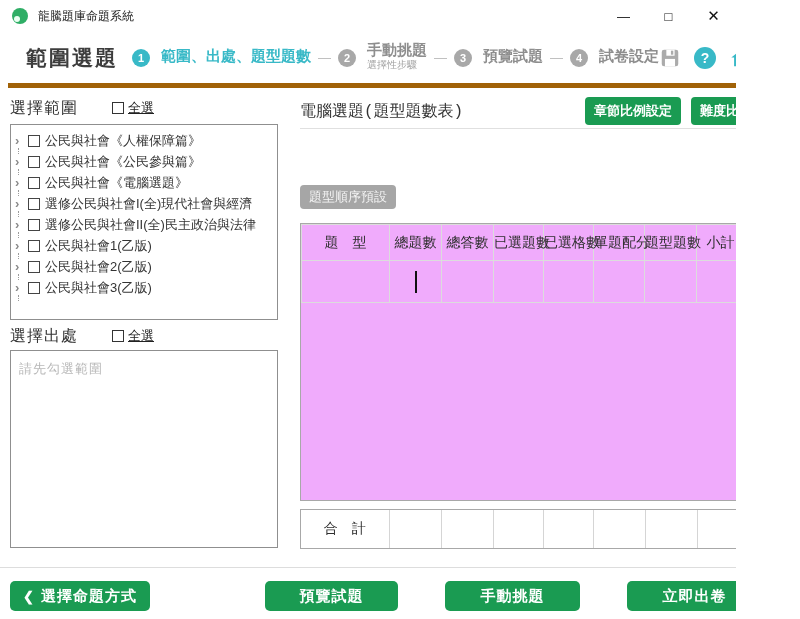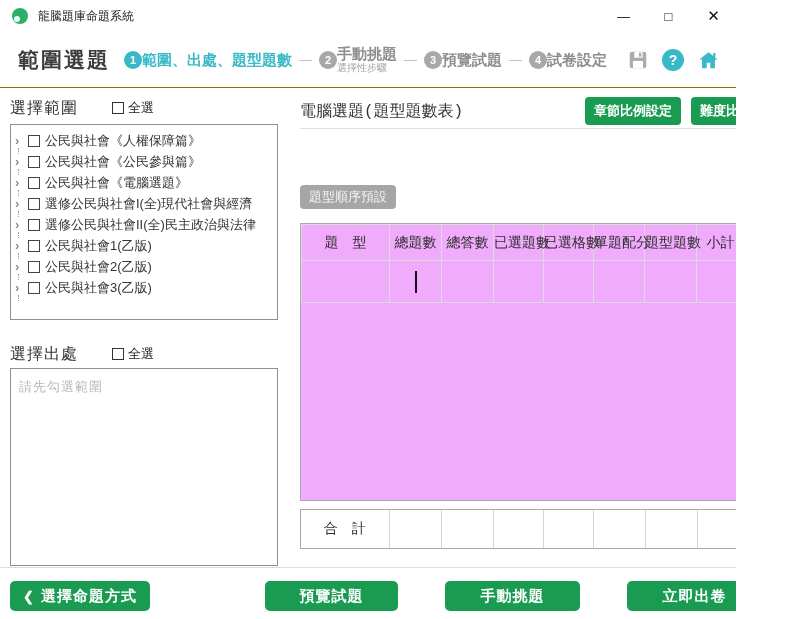--- a/index.html
+++ b/index.html
@@ -10,48 +10,48 @@
   
   .titlebar { position:absolute; top:0; left:0; width:100%; height:32px; display:flex; align-items:center; background:#fff; }
   .app-logo { width:16px; height:16px; border-radius:50%; background:#2fae66; margin-left:12px; position:relative; flex:none; }
   .app-logo::after { content:""; position:absolute; left:2px; bottom:2px; width:6px; height:6px; border-radius:50%; background:#eafff2; }
   .window-title { font-size:12px; color:#222; margin-left:10px; }
   .win-controls { margin-left:auto; display:flex; height:32px; }
   .win-btn { width:45px; height:32px; display:flex; align-items:center; justify-content:center; font-size:13px; color:#111; cursor:default; }
   .win-btn.close { font-size:15px; }
 
   
-  .header { position:absolute; top:32px; left:0; width:100%; height:56px; border-bottom:1px solid #a16207; display:flex; align-items:center; background:#fff; }
+  .header { position:absolute; top:32px; left:8px; width:100%; height:56px; border-bottom:5px solid #a16207; display:flex; align-items:center; background:#fff; }
   .page-title { font-size:21px; font-weight:bold; color:#3d3d3d; margin-left:18px; letter-spacing:2px; white-space:nowrap; }
   .steps { display:flex; align-items:center; margin-left:14px; }
   .step-item { display:flex; align-items:center; }
   .step-dash { color:#b8b8b8; margin:0 7px; font-size:13px; }
   .step-circle { width:18px; height:18px; border-radius:50%; background:#a8a8a8; color:#fff; font-size:11px; font-weight:bold; display:flex; align-items:center; justify-content:center; flex:none; }
-  .step-texts { margin-left:0; display:flex; flex-direction:column; line-height:1.15; }
+  .step-texts { margin-left:11px; display:flex; flex-direction:column; line-height:1.15;font-family:Liberation Mono, monospace; }
   .step-label { font-size:15px; font-weight:bold; color:#8e8e8e; white-space:nowrap; }
   .step-sub { font-size:10px; color:#a2a2a2; white-space:nowrap; }
   .steps div.step-item:first-of-type .step-dash { display:none; }
   .steps div.step-item:first-of-type .step-circle { background:#38b9c7; }
   .steps div.step-item:first-of-type .step-label { color:#38b9c7; }
   .header-icons { margin-left:auto; margin-right:16px; display:flex; align-items:center; gap:13px; }
   .help-circle { width:22px; height:22px; border-radius:50%; background:#38b9c7; color:#fff; font-size:14px; font-weight:bold; display:flex; align-items:center; justify-content:center; }
 
   
   .left-panel { position:absolute; left:10px; top:88px; width:268px; }
   .panel-head { display:flex; align-items:center; height:24px; margin-top:8px; }
   .panel-title { font-size:16px; color:#333; letter-spacing:1px; white-space:nowrap; }
-  .select-all { display:flex; align-items:center; margin-left:34px; font-size:13px; color:#222; }
+  .select-all { display:flex; align-items:center; margin-left:34px; font-size:13px; color:#222;text-decoration:underline; }
   .cbx { width:12px; height:12px; border:1.5px solid #333; margin-right:4px; flex:none; background:#fff; }
   .range-box { margin-top:4px; height:196px; border:1px solid #8f8f8f; padding-top:5px; overflow:hidden; background:#fff; }
   .tree-row { display:flex; align-items:center; height:21px; padding-left:4px; }
   .chev { width:12px; color:#8a8a8a; font-size:13px; font-weight:bold; position:relative; line-height:1; flex:none; }
   .chev::after { content:""; position:absolute; left:3px; top:14px; height:6px; border-left:1px dotted #9a9a9a; }
   .tree-cbx { width:12px; height:12px; border:1px solid #444; margin:0 5px 0 1px; flex:none; background:#fff; }
   .tree-label { font-size:13px; color:#333; white-space:nowrap; }
-  .source-head { margin-top:22px;text-align:right; }
+  .source-head { margin-top:4px;text-align:right; }
   .source-box { margin-top:2px; height:198px; border:1px solid #8f8f8f; padding:8px; background:#fff; }
   .placeholder { font-size:13px; color:#b8b8b8; letter-spacing:1px;text-align:right; }
 
   
   .right-panel { position:absolute; left:300px; top:88px; width:487px;font-family:Liberation Mono, monospace; }
   .rp-head { display:flex; align-items:center; height:34px; margin-top:6px; }
   .rp-title { font-size:16px; color:#333; white-space:nowrap; }
   .rp-buttons { margin-left:auto; display:flex; gap:10px; }
   .btn-green-sm { background:#1a9b52; color:#fff; font-size:13px; font-weight:bold; padding:5px 9px; border-radius:4px; white-space:nowrap; cursor:default; }
   .rp-divider { border-top:1px solid #e0e0e0; }

